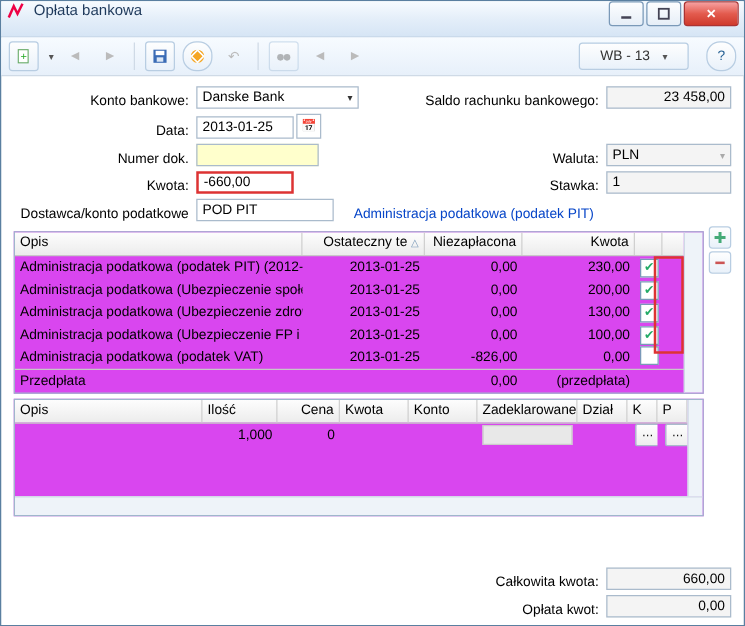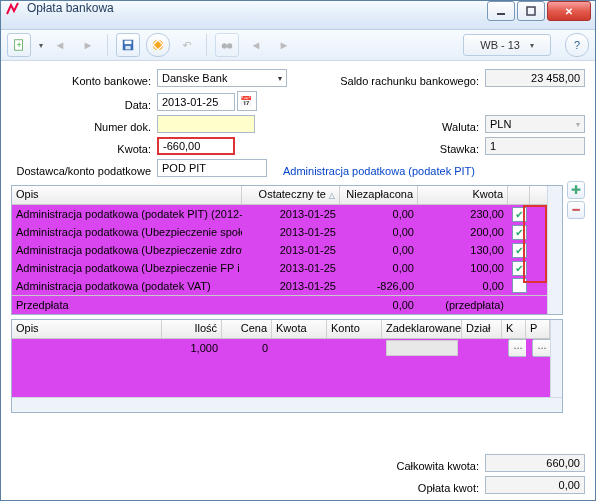--- a/index.html
+++ b/index.html
@@ -50,21 +50,21 @@
 .arrowbtn{width:22px;height:22px;display:flex;align-items:center;justify-content:center;color:#999}
 .dash{color:#bbb}
 .mini{width:18px;height:16px;border:1px solid #abc;border-radius:2px;display:flex;align-items:center;justify-content:center;font-size:9px;background:linear-gradient(#fefefe,#eee);margin-left:2px}
 .colOpis{width:230px}
 .colDate{width:98px;text-align:right}
 .colUnp{width:78px;text-align:right}
 .colKw{width:90px;text-align:right}
 .colChk{width:22px;text-align:center}
 
 .g2Opis{width:150px}
-.g2Il{width:60px;text-align:right}
+.g2Il{width:60px;text-align:left}
 .g2Ce{width:50px;text-align:right}
 .g2Kw{width:55px}
 .g2Ko{width:55px}
 .g2Zd{width:80px}
 .g2Dz{width:40px}
 .g2K{width:24px}
 .g2P{width:24px}
 .redframe{position:absolute;border:2px solid #d33;pointer-events:none}
 </style>
 </head>

